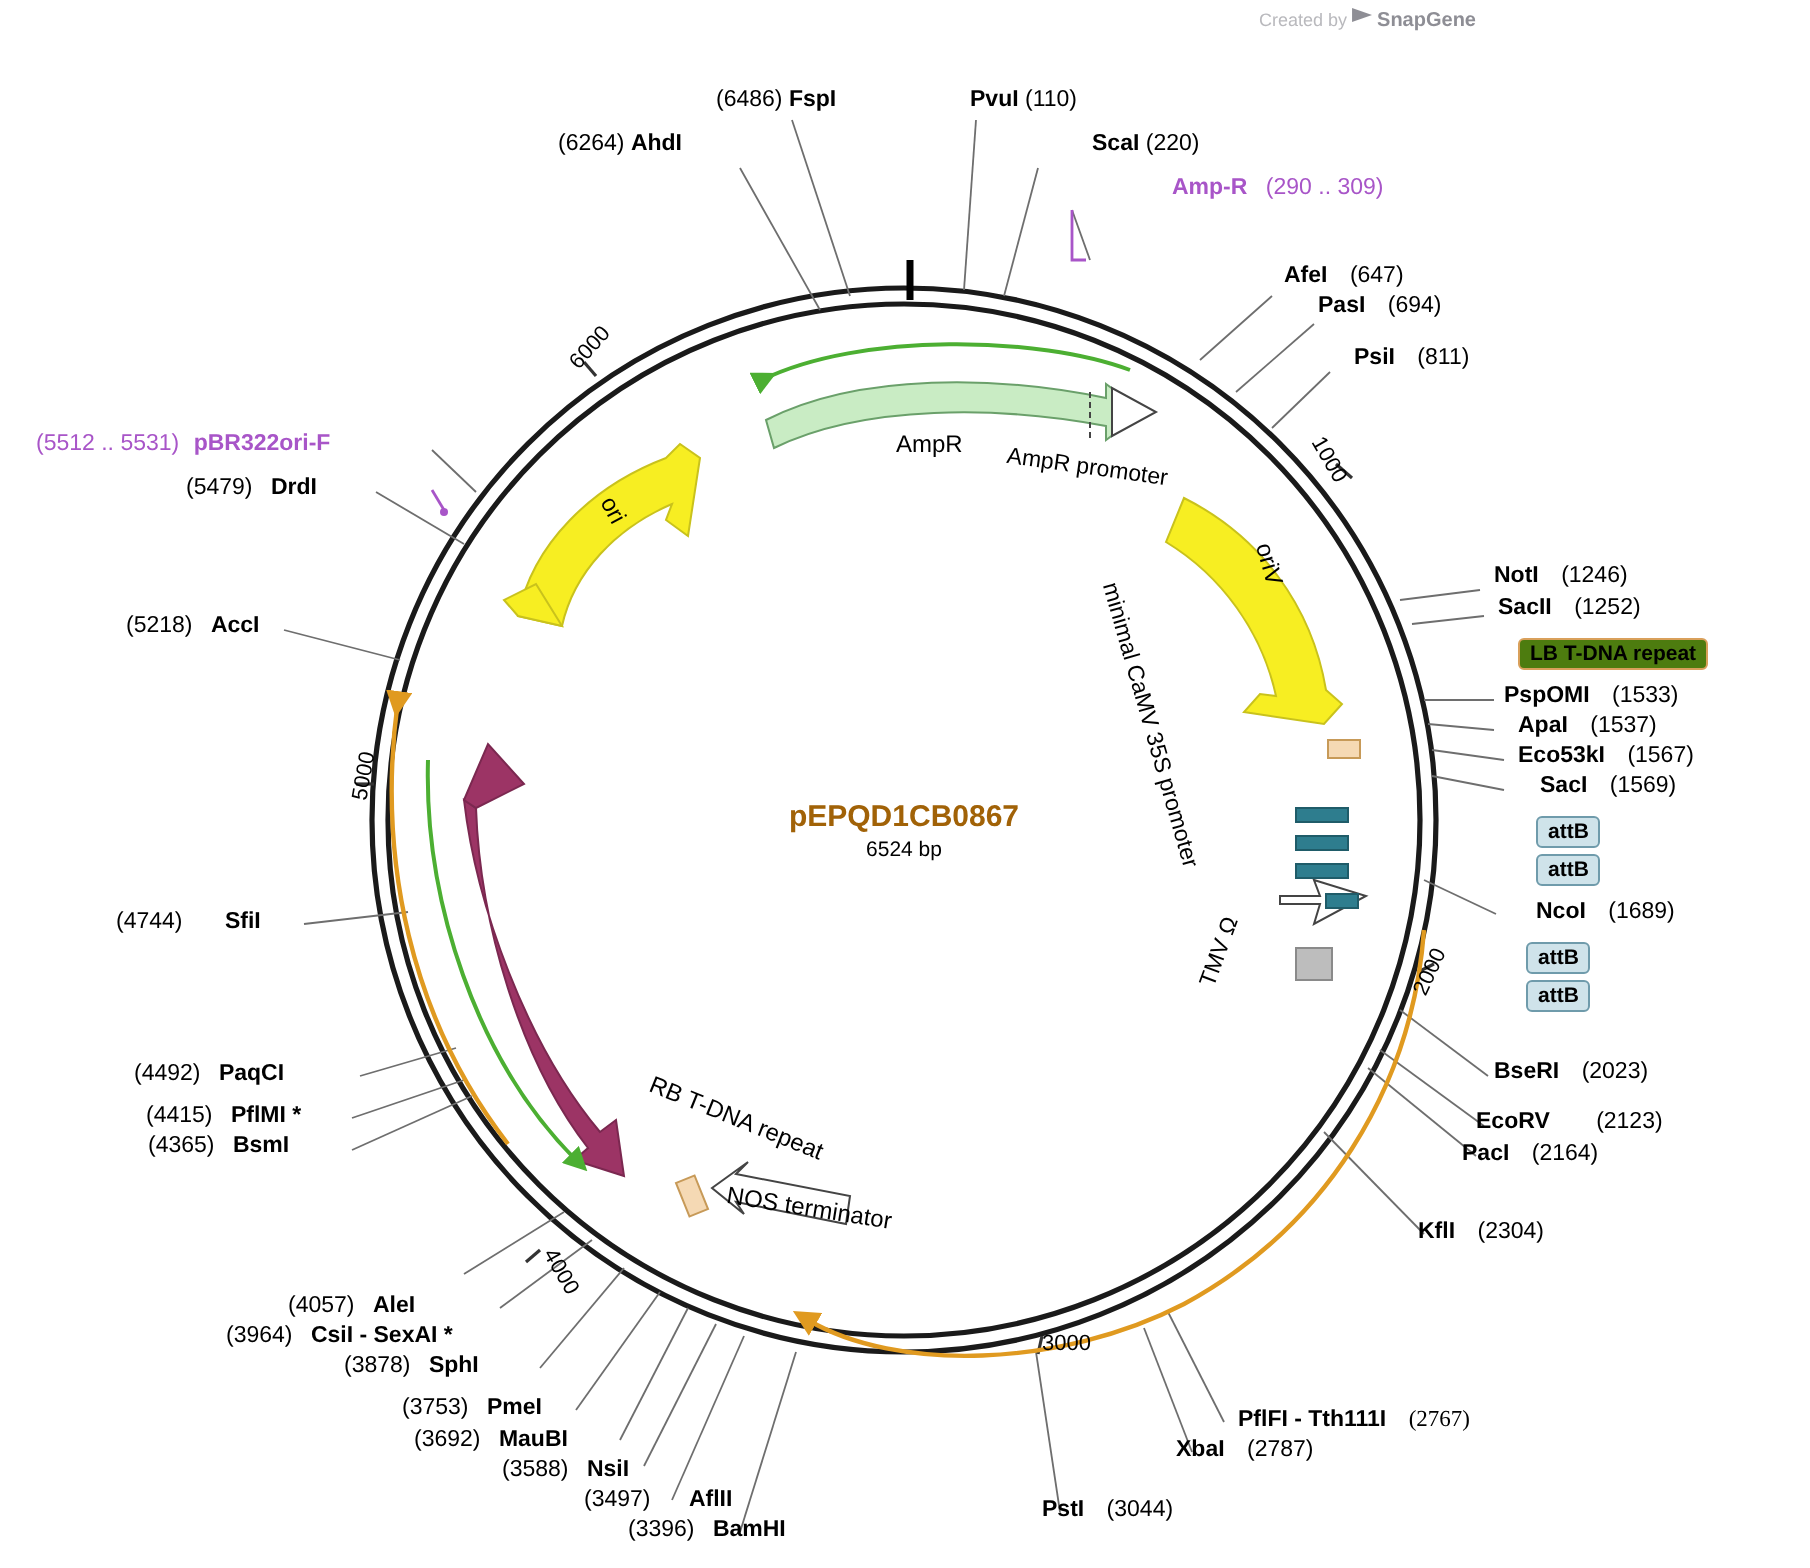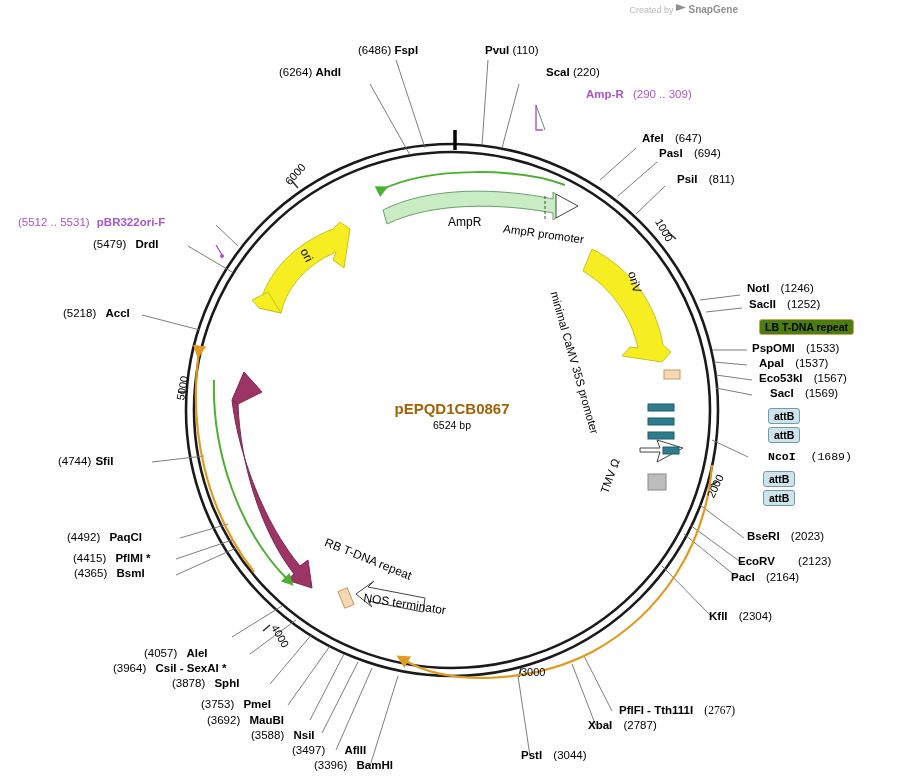--- a/index.html
+++ b/index.html
@@ -226,21 +226,21 @@
   <div class="lbl" style="left:759px;top:372px;">
     <span class="bold">Eco53kI</span>
     <span class="pos" style="margin-left:8px;">(1567)</span>
   </div>
   <div class="lbl" style="left:770px;top:387px;">
     <span class="bold">SacI</span>
     <span class="pos" style="margin-left:8px;">(1569)</span>
   </div>
   <div class="tag tag-att" style="left:768px;top:408px;">attB</div>
   <div class="tag tag-att" style="left:768px;top:427px;">attB</div>
-  <div class="lbl" style="left:768px;top:450px;font-family:Liberation Mono, monospace;">
+  <div class="lbl" style="left:768px;top:450px;">
     <span class="bold">NcoI</span>
     <span class="pos" style="margin-left:8px;">(1689)</span>
   </div>
   <div class="tag tag-att" style="left:763px;top:471px;">attB</div>
   <div class="tag tag-att" style="left:763px;top:490px;">attB</div>
 
   <div class="lbl" style="left:747px;top:530px;">
     <span class="bold">BseRI</span>
     <span class="pos" style="margin-left:8px;">(2023)</span>
   </div>
@@ -309,21 +309,21 @@
   <div class="lbl" style="left:73px;top:552px;">
     <span class="pos">(4415)</span>
     <span class="bold" style="margin-left:6px;">PflMI *</span>
   </div>
   <div class="lbl" style="left:67px;top:531px;">
     <span class="pos">(4492)</span>
     <span class="bold" style="margin-left:6px;">PaqCI</span>
   </div>
   <div class="lbl" style="left:58px;top:455px;">
     <span class="pos">(4744)</span>
-    <span class="bold" style="margin-left:1px;">SfiI</span>
+    <span class="bold" style="margin-left:18px;">SfiI</span>
   </div>
   <div class="lbl" style="left:63px;top:307px;">
     <span class="pos">(5218)</span>
     <span class="bold" style="margin-left:6px;">AccI</span>
   </div>
   <div class="lbl" style="left:93px;top:238px;">
     <span class="pos">(5479)</span>
     <span class="bold" style="margin-left:6px;">DrdI</span>
   </div>
 

